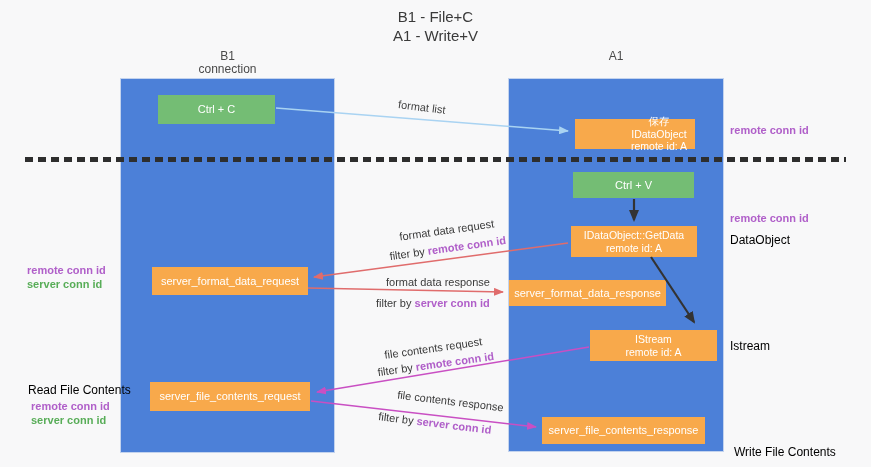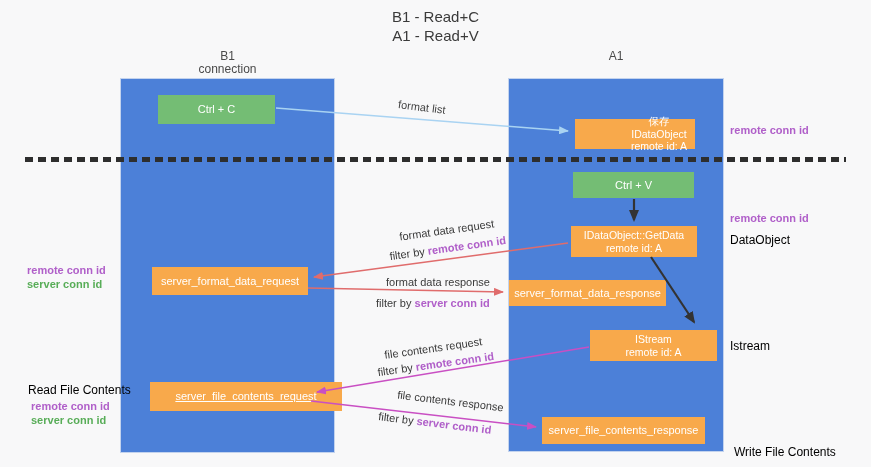--- a/index.html
+++ b/index.html
@@ -44,22 +44,22 @@
   #mh-black path{fill:var(--arrow-black,#333);}
   #mh-red path{fill:var(--arrow-red,#e06c6c);}
   #mh-mag path{fill:var(--arrow-magenta,#c94fc3);}
 </style>
 </head>
 <body>
 
 <div class="canvas">
 
   <div class="abs title">
-    <div>B1 - Read+C</div>
-    <div>A1 - Read+V</div>
+    <div>B1 - File+C</div>
+    <div>A1 - Write+V</div>
   </div>
 
   <div class="abs col-header" style="left:120px;width:215px;">
     <div>B1</div>
     <div>connection</div>
   </div>
   <div class="abs col-header" style="left:508px;width:216px;">
     <div>A1</div>
   </div>
 
@@ -67,21 +67,21 @@
   <div class="abs column" style="left:508px;width:216px;height:374px;"></div>
 
   <div class="abs dashline"></div>
 
   <div class="abs box orange" style="left:152px;top:267px;width:156px;height:28px;font-size:11px;">
     <span>server_format_data_request</span>
   </div>
   <div class="abs box green" style="left:158px;top:95px;width:117px;height:29px;font-size:11px;">
     <span>Ctrl + C</span>
   </div>
-  <div class="abs box orange" style="left:150px;top:382px;width:192px;height:29px;font-size:11px;text-decoration:underline;">
+  <div class="abs box orange" style="left:150px;top:382px;width:160px;height:29px;font-size:11px;">
     <span>server_file_contents_request</span>
   </div>
 
   <div class="abs box orange" style="left:575px;top:119px;width:120px;height:30px;padding-left:48px;">
     <span>保存IDataObject</span>
     <span>remote id: A</span>
   </div>
   <div class="abs box green" style="left:573px;top:172px;width:121px;height:26px;font-size:11px;">
     <span>Ctrl + V</span>
   </div>

